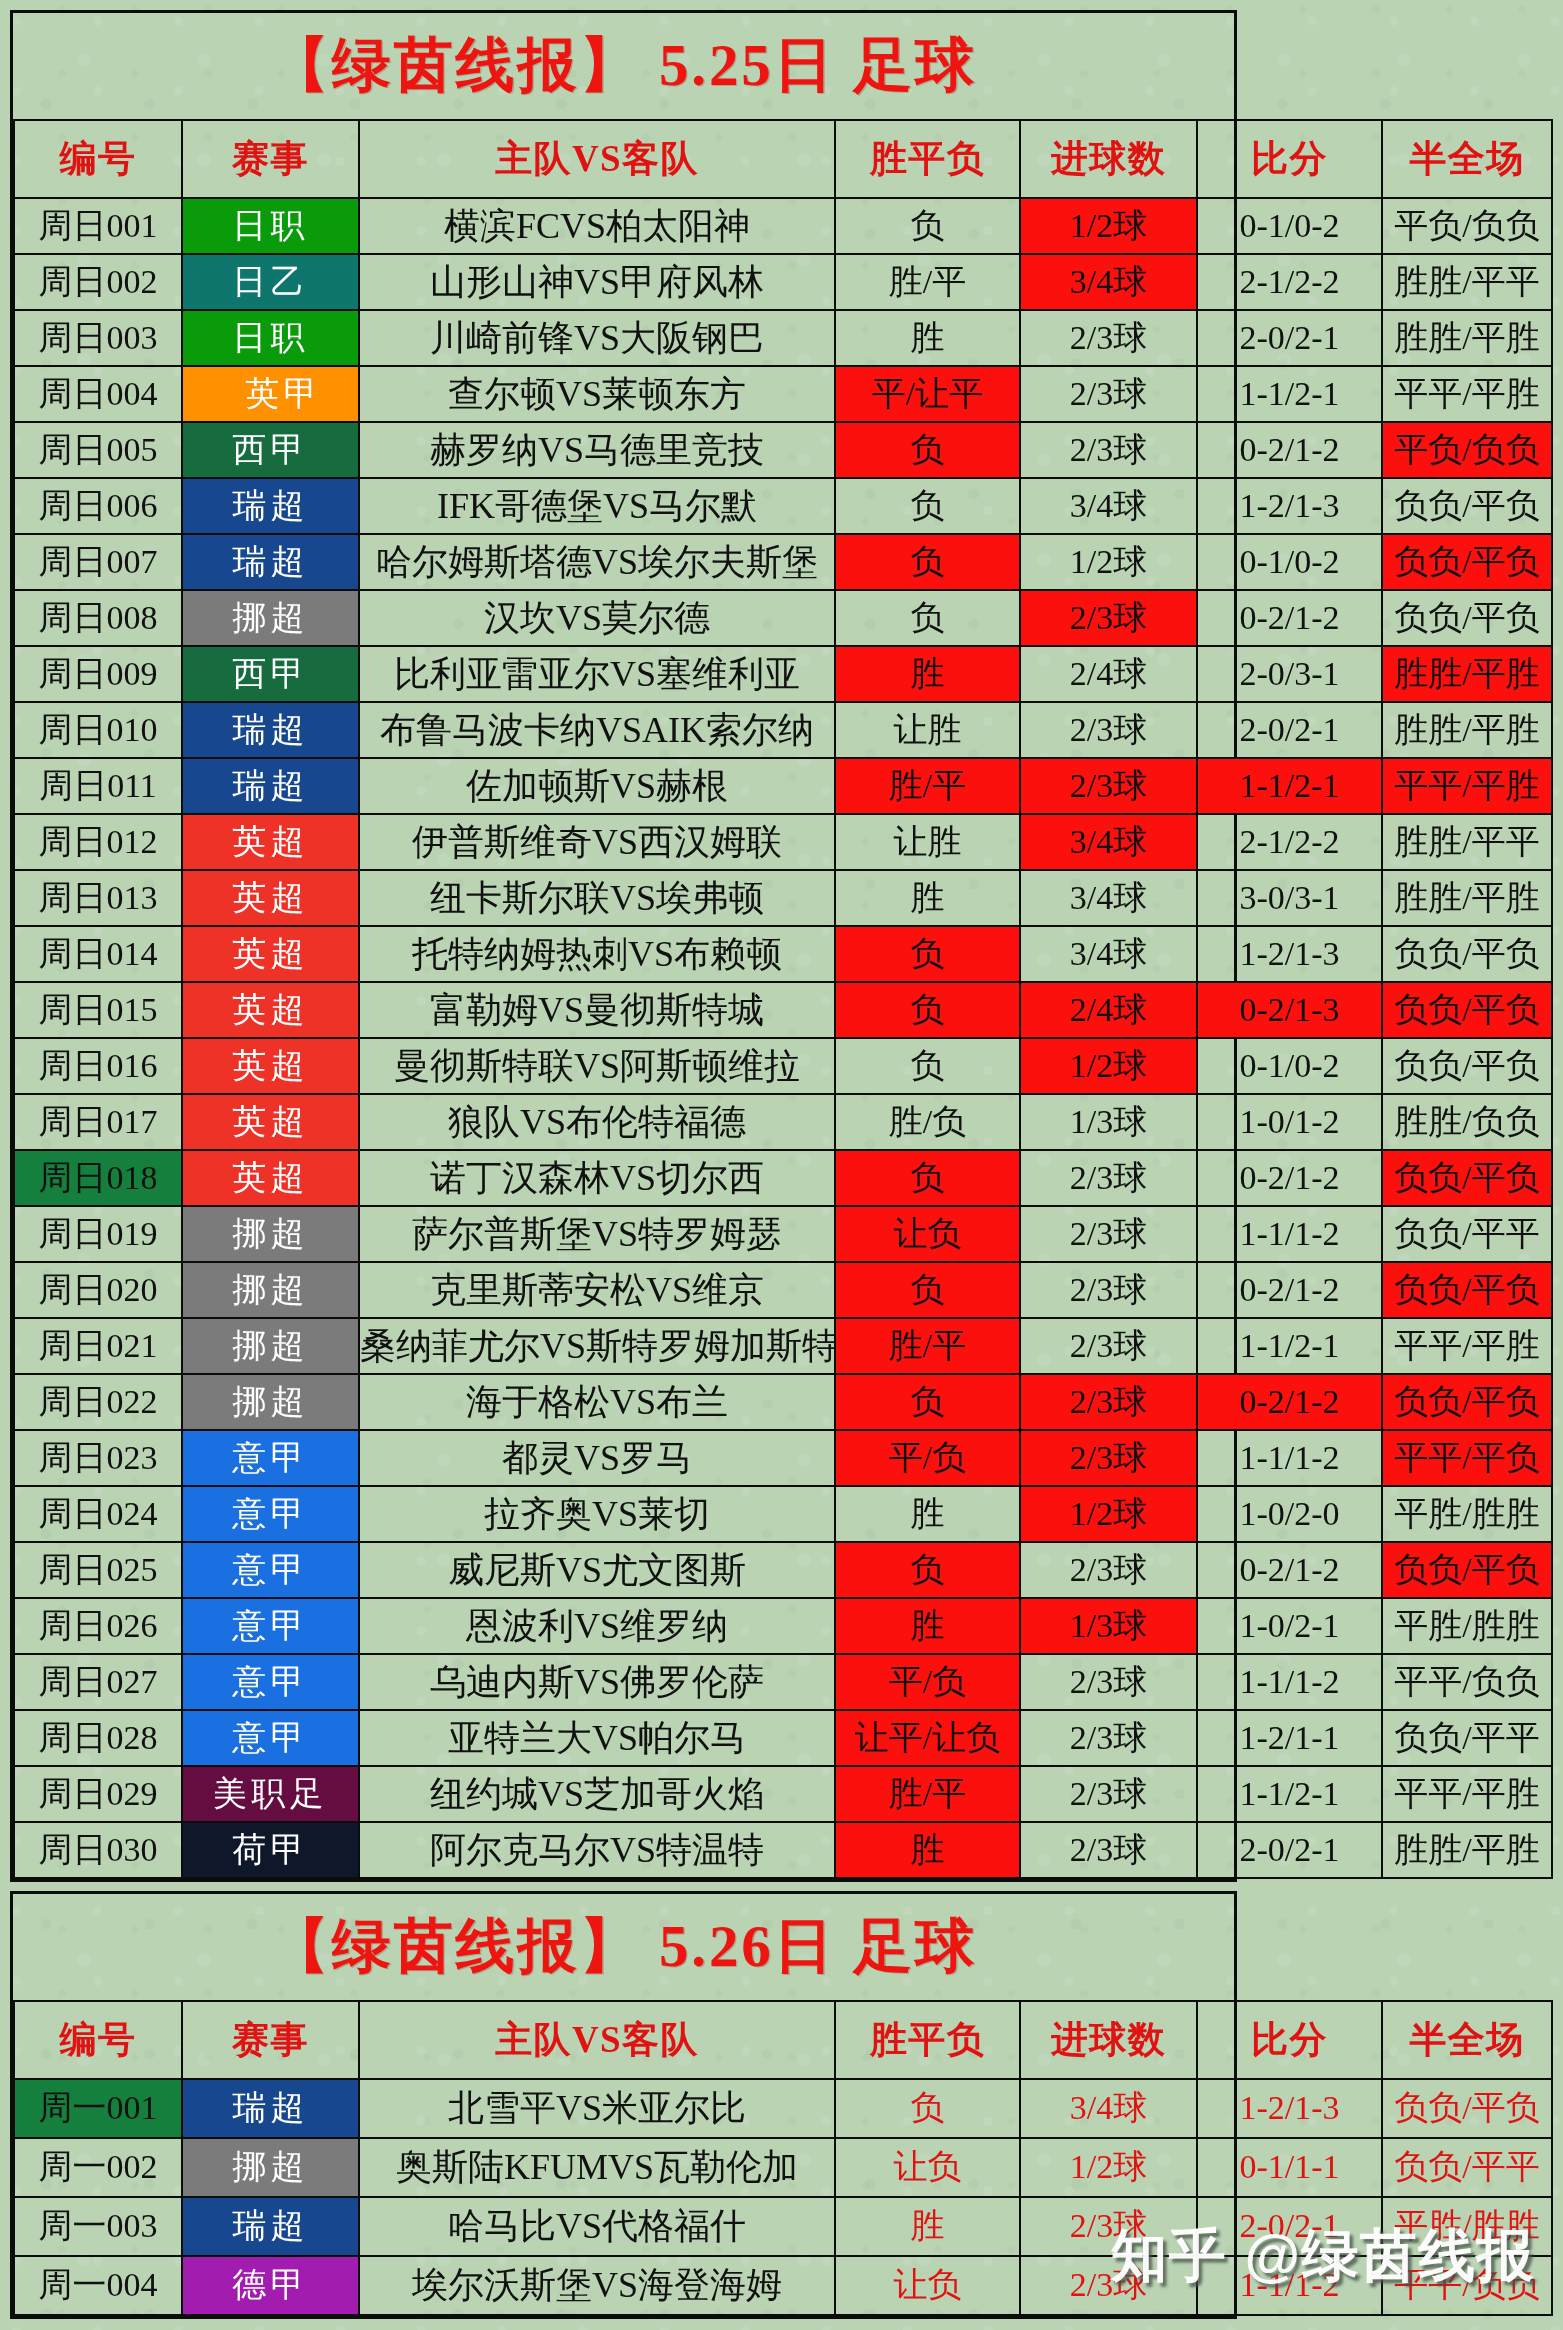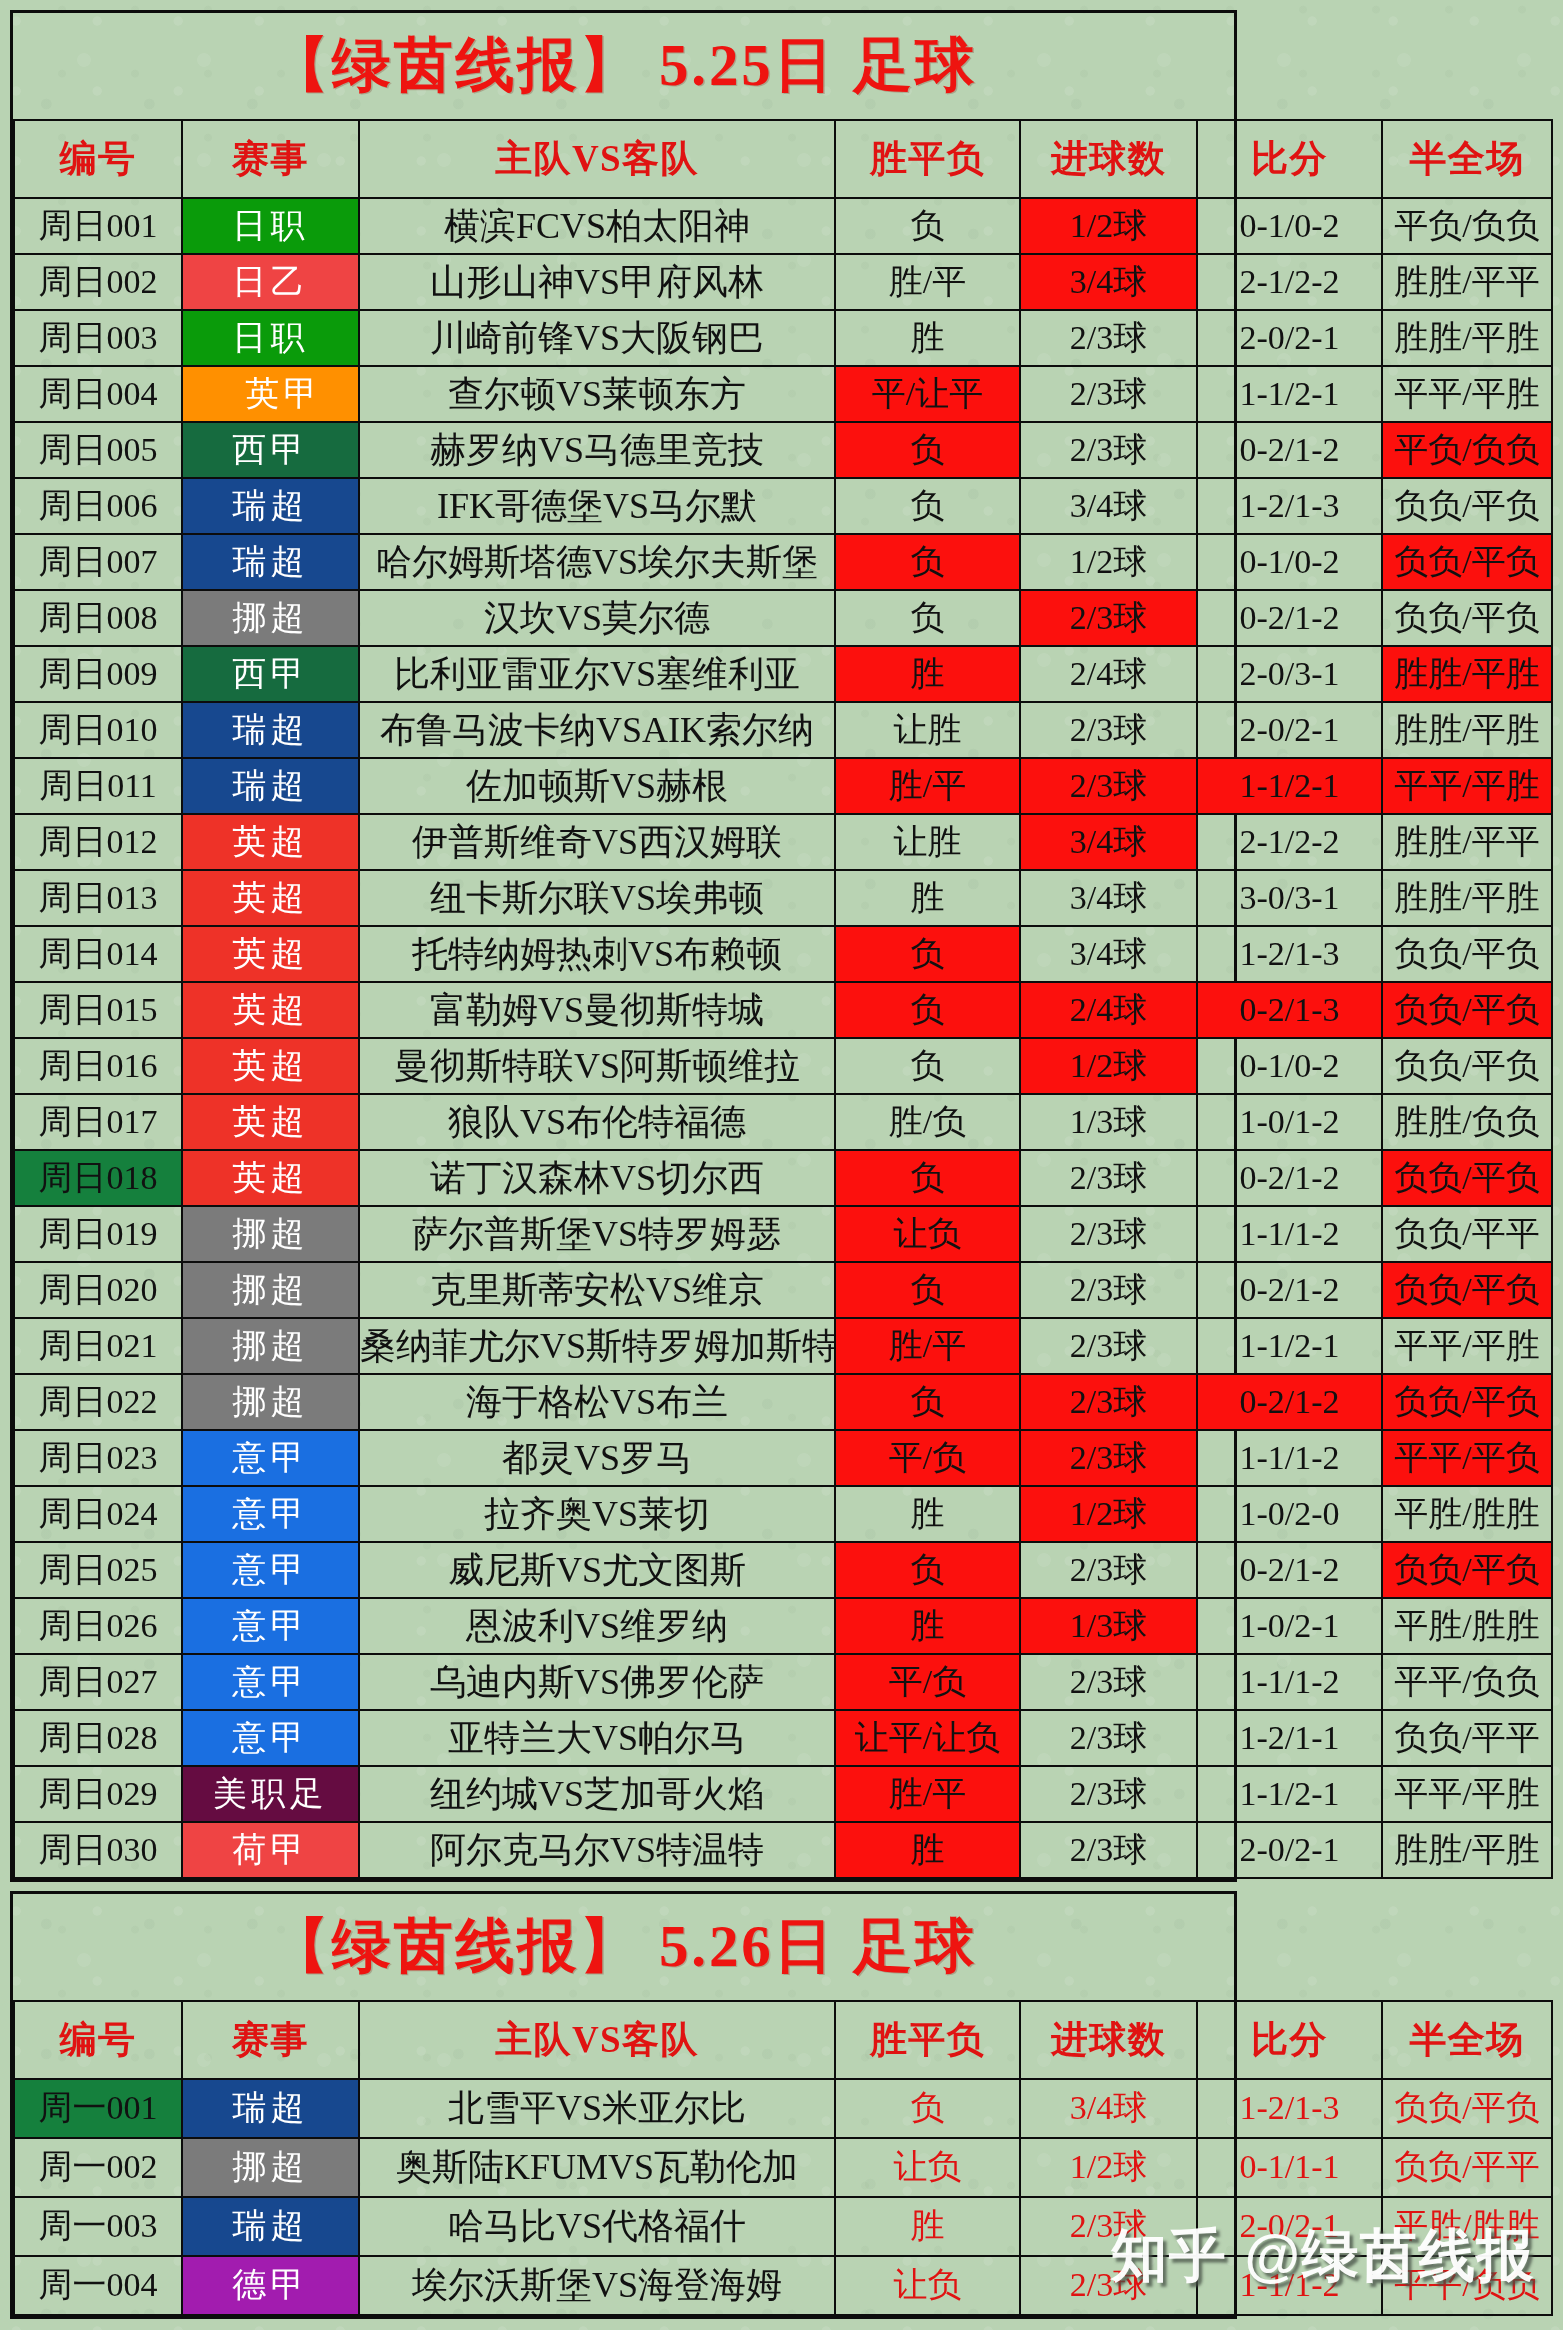--- a/index.html
+++ b/index.html
@@ -75,21 +75,21 @@
             <td class="num">周日001</td>
             <td class="league" style="background: rgb(10, 155, 10);">日职</td>
             <td class="match">横滨FCVS柏太阳神</td>
             <td class="val">负</td>
             <td class="val hl">1/2球</td>
             <td class="val">0-1/0-2</td>
             <td class="val">平负/负负</td>
           </tr>
           <tr class="r1">
             <td class="num">周日002</td>
-            <td class="league" style="background: #ef4444;">日乙</td>
+            <td class="league" style="background: #0f766e;">日乙</td>
             <td class="match">山形山神VS甲府风林</td>
             <td class="val">胜/平</td>
             <td class="val hl">3/4球</td>
             <td class="val">2-1/2-2</td>
             <td class="val">胜胜/平平</td>
           </tr>
           <tr class="r1">
             <td class="num">周日003</td>
             <td class="league" style="background: rgb(10, 155, 10);">日职</td>
             <td class="match">川崎前锋VS大阪钢巴</td>
@@ -327,21 +327,21 @@
             <td class="num">周日029</td>
             <td class="league" style="background: rgb(101, 12, 65);">美职足</td>
             <td class="match">纽约城VS芝加哥火焰</td>
             <td class="val hl">胜/平</td>
             <td class="val">2/3球</td>
             <td class="val">1-1/2-1</td>
             <td class="val">平平/平胜</td>
           </tr>
           <tr class="r1">
             <td class="num">周日030</td>
-            <td class="league" style="background: #ef4444;">荷甲</td>
+            <td class="league" style="background: #0f172a;">荷甲</td>
             <td class="match">阿尔克马尔VS特温特</td>
             <td class="val hl">胜</td>
             <td class="val">2/3球</td>
             <td class="val">2-0/2-1</td>
             <td class="val">胜胜/平胜</td>
           </tr>
         </tbody>
     </table>
   </div>
 

